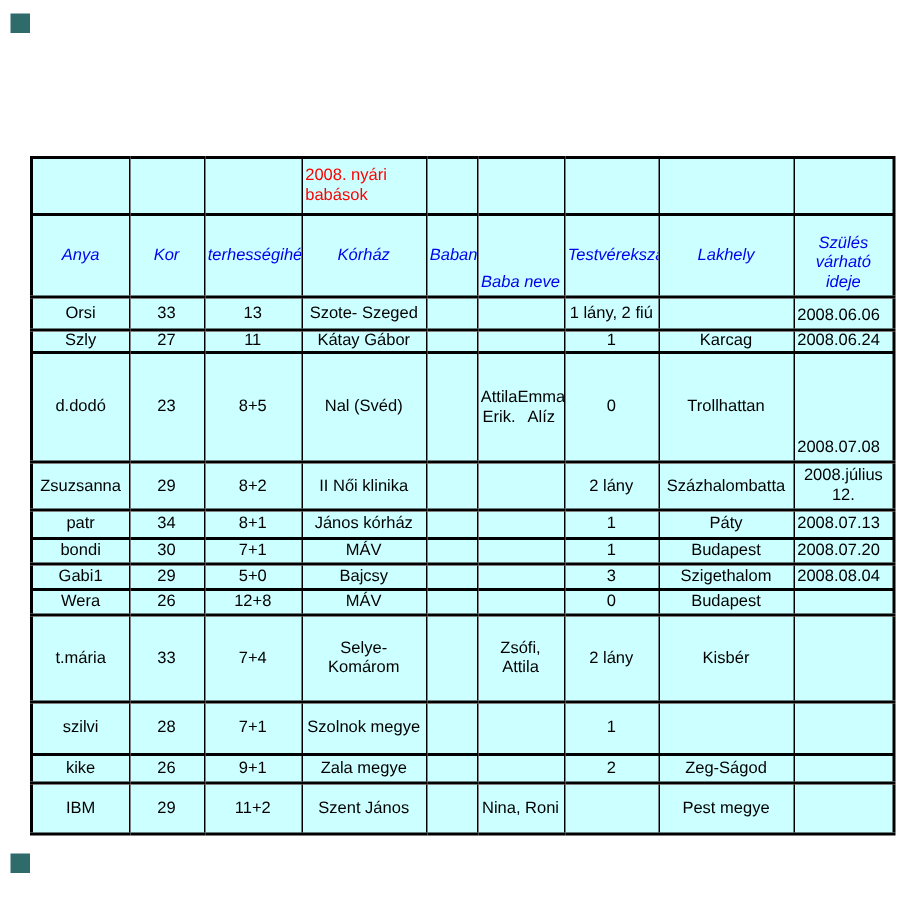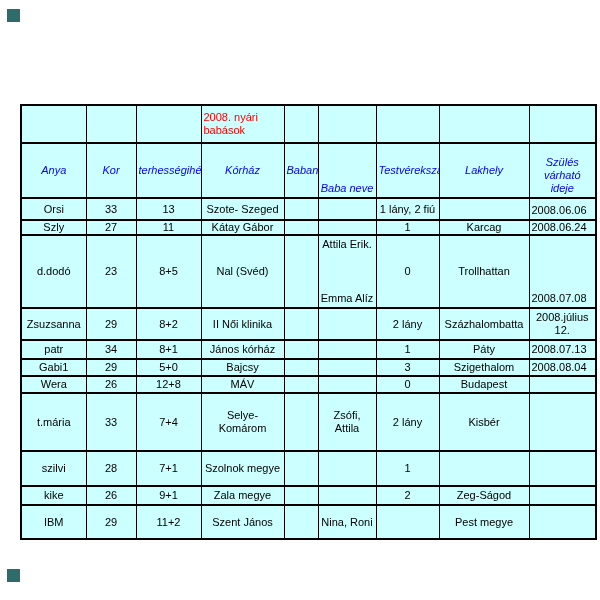--- a/index.html
+++ b/index.html
@@ -12,21 +12,21 @@
                border-collapse:collapse;table-layout:fixed;border:2px solid #000;}
   td{border:2px solid #000;border-left-width:1px;border-right-width:1px;
      background:#ccffff;color:#000;font-size:11px;line-height:13px;
      text-align:center;vertical-align:middle;padding:0 2px;overflow:hidden;}
   td.hdr{color:#0000ee;font-style:italic;}
   td.title-cell{color:#ff0000;text-align:left;}
   td.date{text-align:left;}
   td.vbottom{vertical-align:bottom;padding-bottom:2px;}
   td.vsplit>div{display:flex;flex-direction:row;justify-content:space-between;
                 align-items:center;height:51px;}
-  td.vsplit-tall>div{display:flex;flex-direction:column;justify-content:space-between;
+  td.vsplit-tall>div{display:flex;flex-direction:row;justify-content:space-between;
                      align-items:center;height:67px;}
   td.italic{}
   td.wrapnarrow{padding:15px 11px;}
 </style>
 </head>
 <body>
 
 <div class="canvas">
   <div class="marker top"></div>
   <div class="marker bottom"></div>
@@ -136,20 +136,31 @@
         <td>34</td>
         <td>8+1</td>
         <td>János kórház</td>
         <td></td>
         <td></td>
         <td>1</td>
         <td>Páty</td>
         <td class="date">2008.07.13</td>
       </tr>
       <tr style="height:17px">
+        <td>bondi</td>
+        <td>30</td>
+        <td>7+1</td>
+        <td>MÁV</td>
+        <td></td>
+        <td></td>
+        <td>1</td>
+        <td>Budapest</td>
+        <td class="date">2008.07.20</td>
+      </tr>
+      <tr style="height:17px">
         <td>Gabi1</td>
         <td>29</td>
         <td>5+0</td>
         <td>Bajcsy</td>
         <td></td>
         <td></td>
         <td>3</td>
         <td>Szigethalom</td>
         <td class="date">2008.08.04</td>
       </tr>

